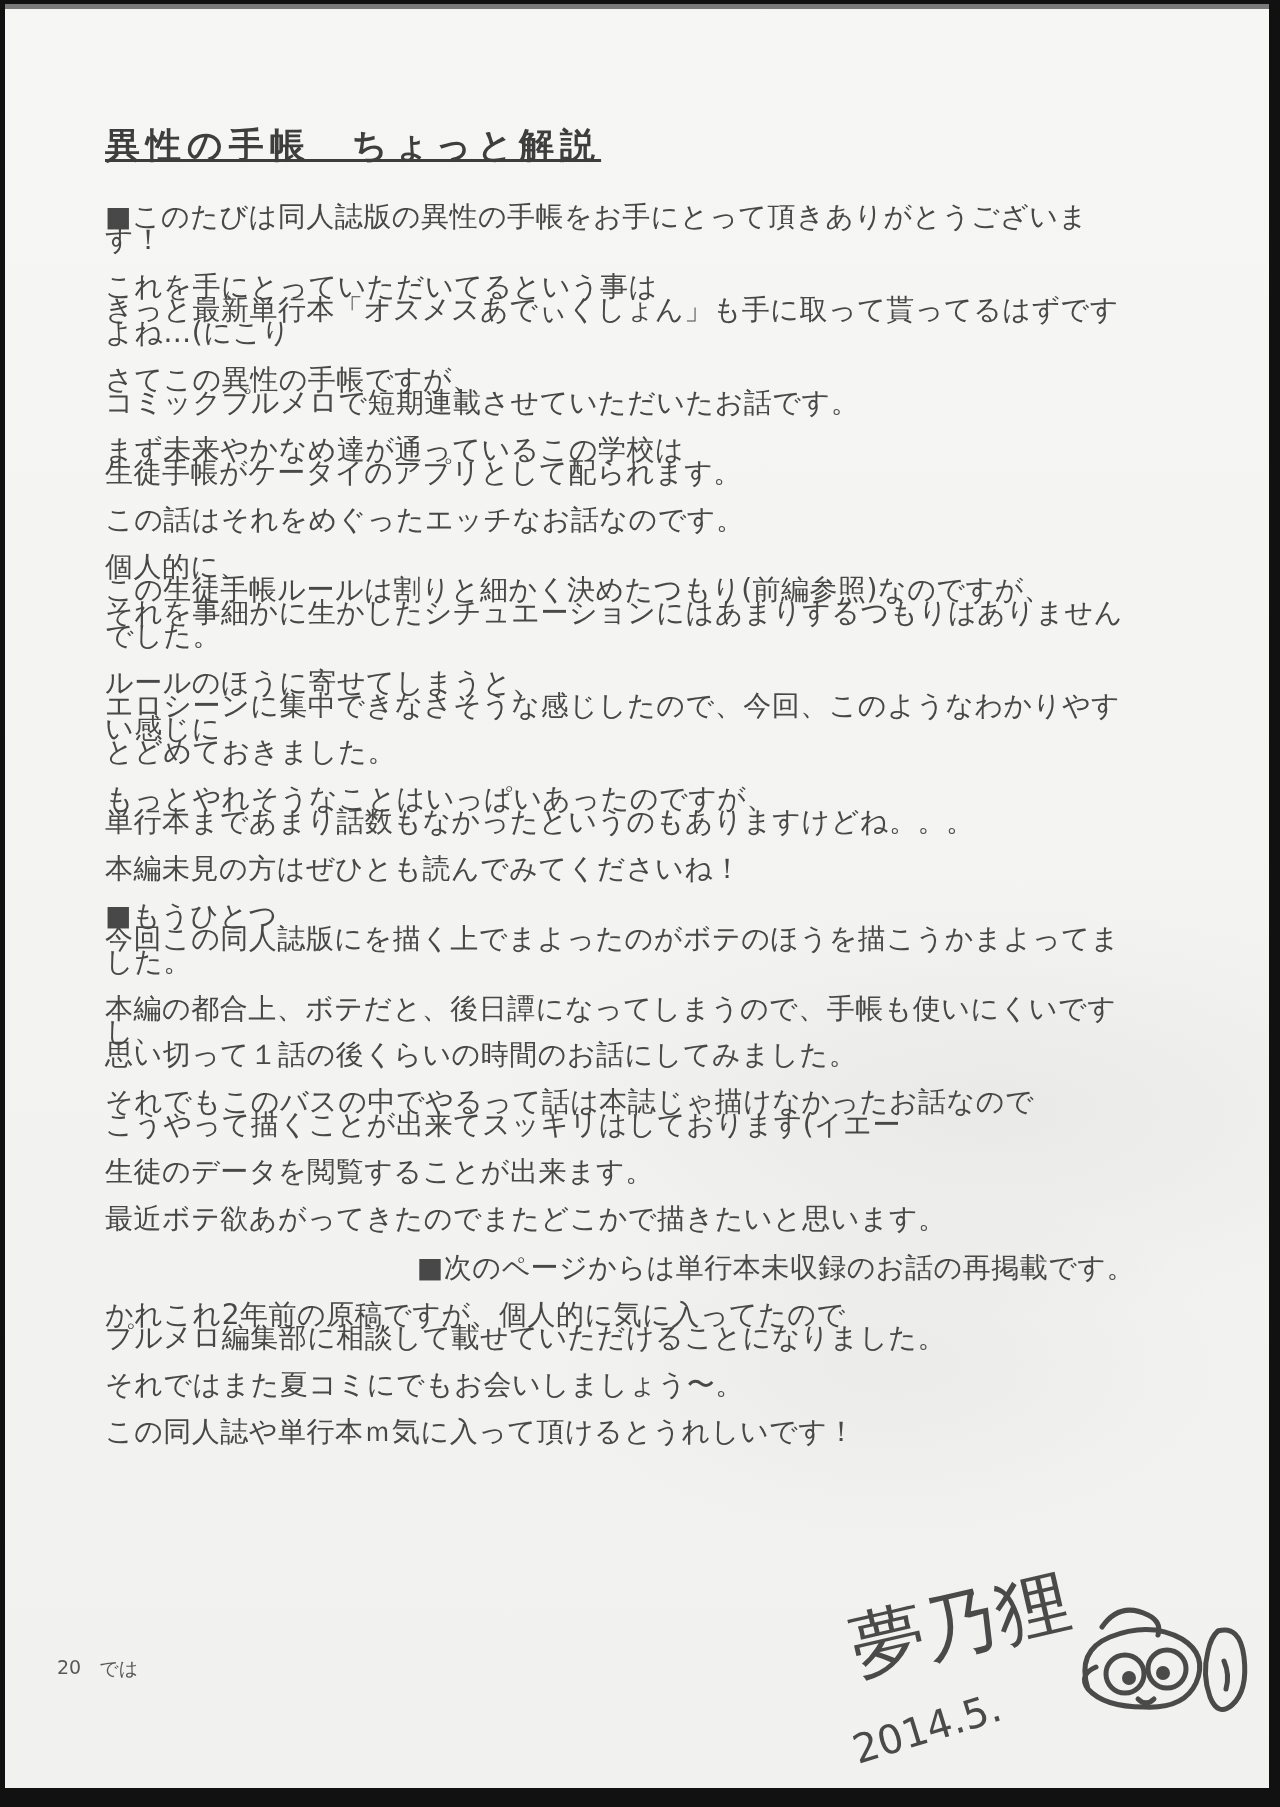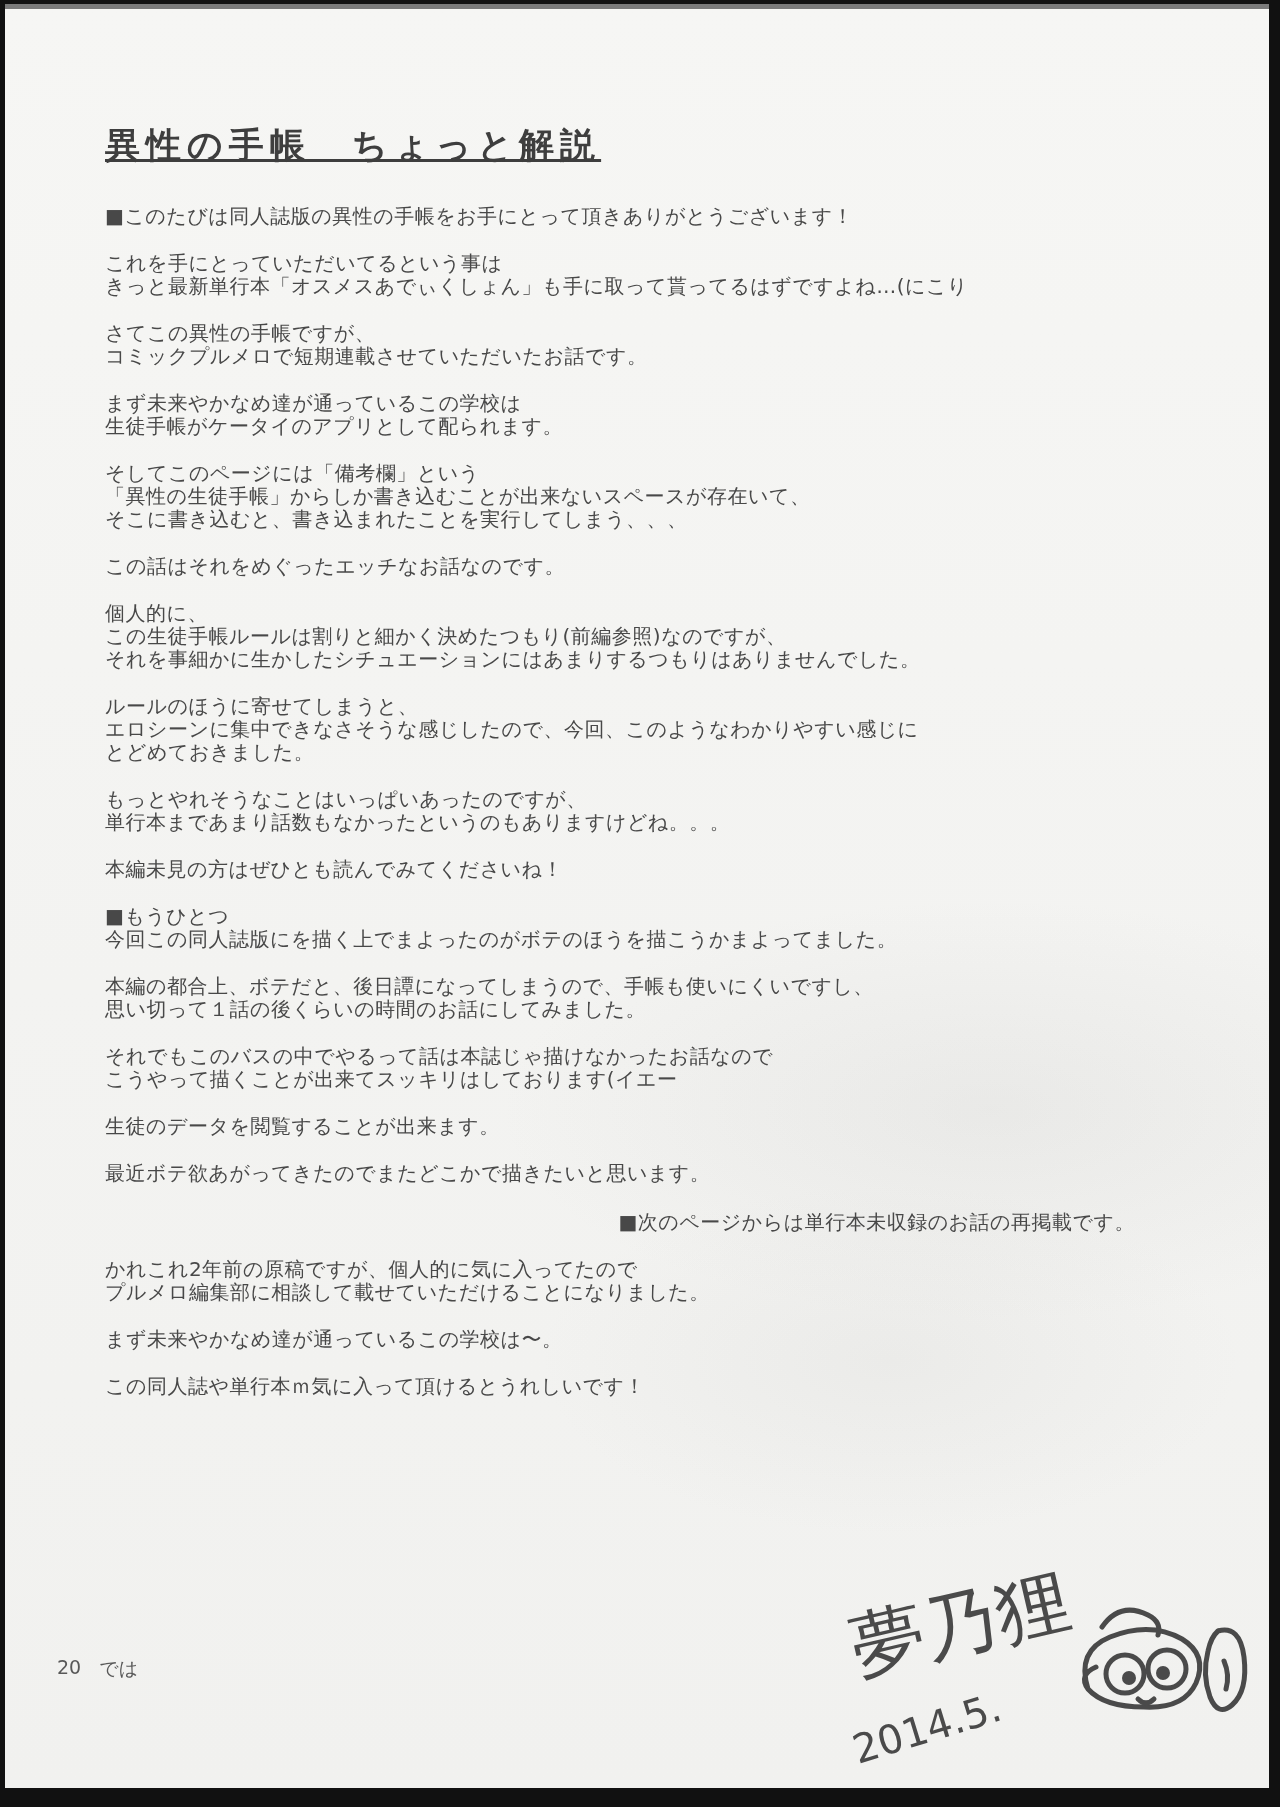--- a/index.html
+++ b/index.html
@@ -35,21 +35,21 @@
   }
   .page-title {
     font-size: 35px;
     letter-spacing: 6px;
     color: #3e3e3e;
     margin: 0 0 36px 0;
     white-space: pre;
     text-decoration: underline;
   }
   .para {
-    font-size: 20px;
+    font-size: 28px;
     line-height: 23px;
     letter-spacing: 0.5px;
     margin: 0 0 24px 0;
     white-space: pre-line;
     color: #484848;
   }
   .gap-xl { }
   .gap-lg { margin-top: 26px; text-align: right; }
   .gap-md { margin-top: 18px; }
   .footer {
@@ -91,23 +91,20 @@
     <div class="text-column">
       <h1 class="page-title">異性の手帳　ちょっと解説</h1>
 
       <p class="para">■このたびは同人誌版の異性の手帳をお手にとって頂きありがとうございます！</p>
       <p class="para">これを手にとっていただいてるという事は
 きっと最新単行本「オスメスあでぃくしょん」も手に取って貰ってるはずですよね…(にこり</p>
       <p class="para">さてこの異性の手帳ですが、
 コミックプルメロで短期連載させていただいたお話です。</p>
       <p class="para">まず未来やかなめ達が通っているこの学校は
 生徒手帳がケータイのアプリとして配られます。</p>
-      <p class="para">そしてこのページには「備考欄」という
-「異性の生徒手帳」からしか書き込むことが出来ないスペースが存在いて、
-そこに書き込むと、書き込まれたことを実行してしまう、、、</p>
       <p class="para">この話はそれをめぐったエッチなお話なのです。</p>
       <p class="para">個人的に、
 この生徒手帳ルールは割りと細かく決めたつもり(前編参照)なのですが、
 それを事細かに生かしたシチュエーションにはあまりするつもりはありませんでした。</p>
       <p class="para">ルールのほうに寄せてしまうと、
 エロシーンに集中できなさそうな感じしたので、今回、このようなわかりやすい感じに
 とどめておきました。</p>
       <p class="para">もっとやれそうなことはいっぱいあったのですが、
 単行本まであまり話数もなかったというのもありますけどね。。。</p>
       <p class="para">本編未見の方はぜひとも読んでみてくださいね！</p>
@@ -115,21 +112,21 @@
 今回この同人誌版にを描く上でまよったのがボテのほうを描こうかまよってました。</p>
       <p class="para">本編の都合上、ボテだと、後日譚になってしまうので、手帳も使いにくいですし、
 思い切って１話の後くらいの時間のお話にしてみました。</p>
       <p class="para">それでもこのバスの中でやるって話は本誌じゃ描けなかったお話なので
 こうやって描くことが出来てスッキリはしております(イエー</p>
       <p class="para">生徒のデータを閲覧することが出来ます。</p>
       <p class="para">最近ボテ欲あがってきたのでまたどこかで描きたいと思います。</p>
       <p class="para gap-lg">■次のページからは単行本未収録のお話の再掲載です。</p>
       <p class="para">かれこれ2年前の原稿ですが、個人的に気に入ってたので
 プルメロ編集部に相談して載せていただけることになりました。</p>
-      <p class="para">まず未来やかなめ達が通っているこの学校は〜。</p>
+      <p class="para">それではまた夏コミにでもお会いしましょう〜。</p>
       <p class="para gap-md">この同人誌や単行本ｍ気に入って頂けるとうれしいです！</p>
     </div>
 
     <div class="footer">
       <span>20</span>
       <span>では</span>
     </div>
 
     <div class="signature">
       <svg width="450" height="230" viewBox="0 0 450 230">

